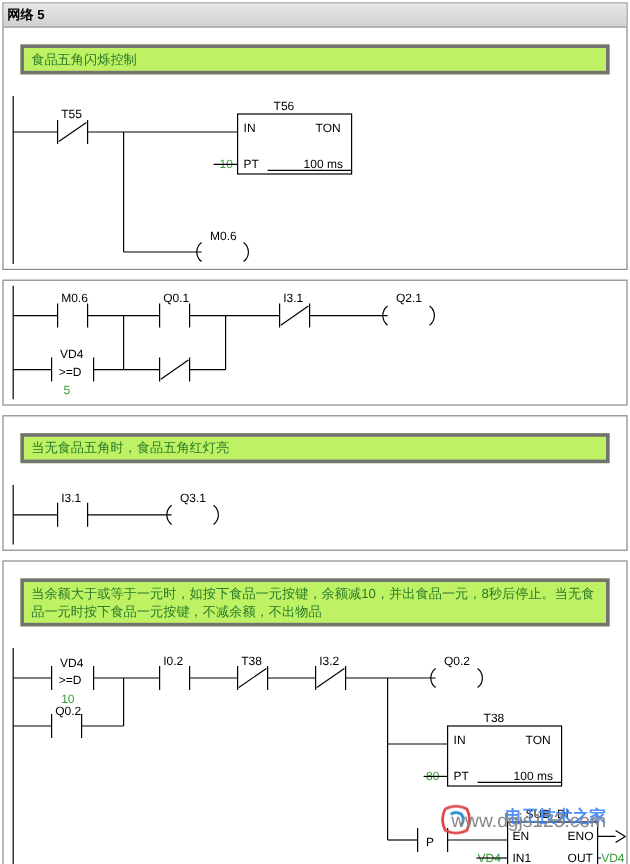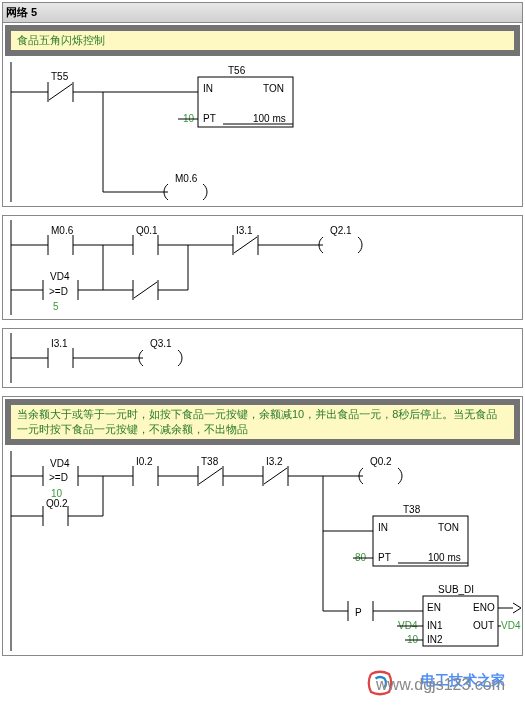--- a/index.html
+++ b/index.html
@@ -1,18 +1,18 @@
 <!DOCTYPE html>
 <html><head>
 <meta charset="utf-8">
 <style>
 body{margin:0;padding:0;font-family:Arial,"Microsoft YaHei",sans-serif;font-size:11px;background:#fff;color:#000;width:525px}
 .network{border:1px solid #888;margin:2px 2px 8px 2px}
 .net-header{background:linear-gradient(#e8e8e8,#d0d0d0);padding:2px 3px;font-weight:bold;border-bottom:1px solid #888}
-.net-comment{background:#fef9c3;color:#2a7a2a;padding:2px 6px;border:6px solid #737373;margin:2px}
+.net-comment{background:#bef264;color:#2a7a2a;padding:2px 6px;border:3px solid #737373;margin:14px}
 .rung{position:relative;height:auto;padding:4px 0}
 svg{display:block}
 .wire{stroke:#000;stroke-width:1;fill:none}
 .lbl{font-size:10px;fill:#000}
 .grn{fill:#3a9a3a}
 .watermark{position:fixed;bottom:30px;right:20px;font-size:14px;color:#3b82f6;font-weight:bold;opacity:0.9}
 .watermark2{position:fixed;bottom:26px;right:20px;font-size:16px;color:#888}
 .logo{position:fixed;bottom:22px;right:130px;width:30px;height:30px}
 </style>
 </head>
@@ -97,20 +97,21 @@
 <line class="wire" x1="255" y1="25" x2="320" y2="25"></line>
 
 <text class="lbl" x="327" y="14">Q2.1</text>
 <path class="wire" d="M320,17 A10,10 0 0,0 320,33"></path>
 <path class="wire" d="M355,17 A10,10 0 0,1 355,33"></path>
 </svg>
 </div>
 </div>
 
 <div class="network">
+<div class="net-comment">当无食品五角时，食品五角红灯亮</div>
 <div class="rung">
 <svg width="520" height="50">
 <line class="wire" x1="8" y1="0" x2="8" y2="50"></line>
 <line class="wire" x1="8" y1="25" x2="45" y2="25"></line>
 <text class="lbl" x="48" y="14">I3.1</text>
 <line class="wire" x1="45" y1="15" x2="45" y2="35"></line>
 <line class="wire" x1="70" y1="15" x2="70" y2="35"></line>
 <line class="wire" x1="70" y1="25" x2="140" y2="25"></line>
 <text class="lbl" x="147" y="14">Q3.1</text>
 <path class="wire" d="M140,17 A10,10 0 0,0 140,33"></path>

